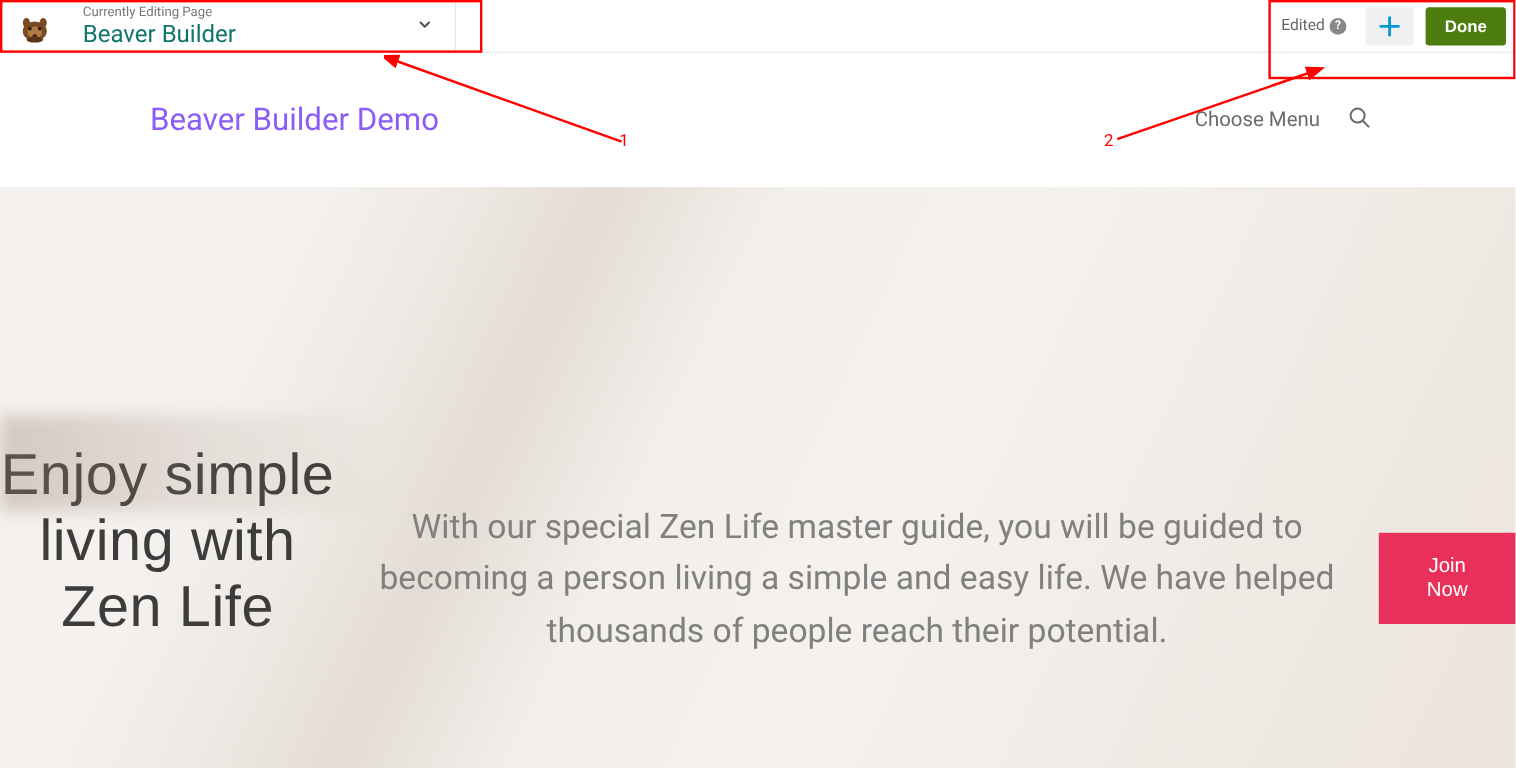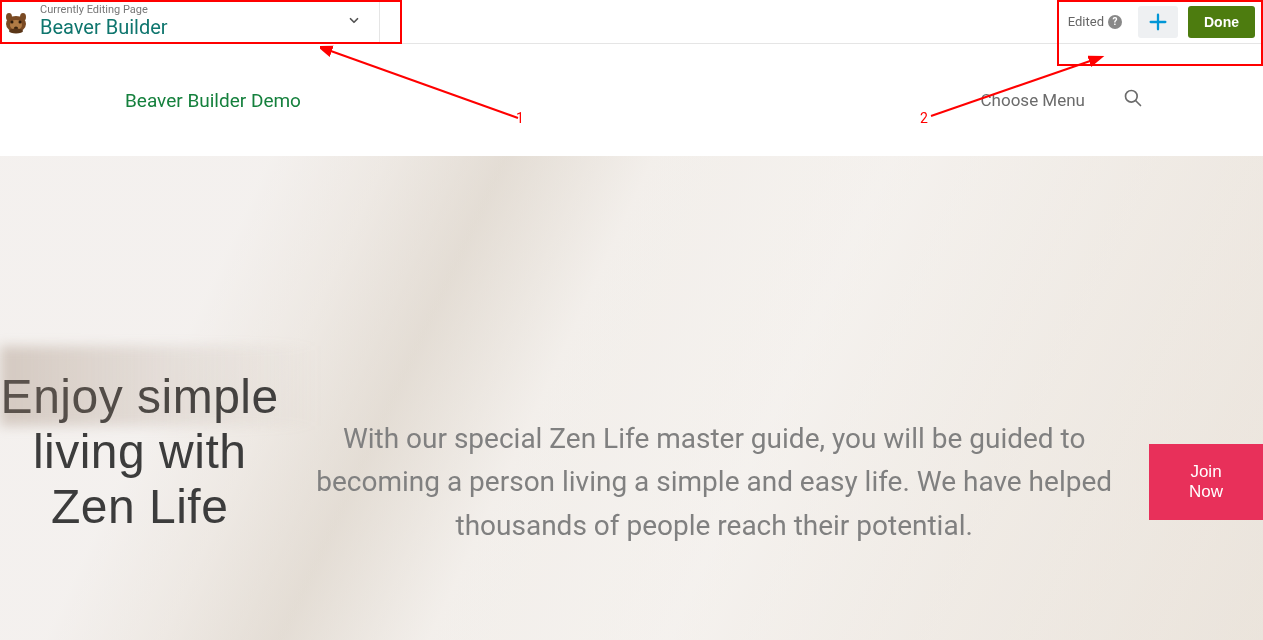--- a/index.html
+++ b/index.html
@@ -17,24 +17,24 @@
     height: 44px;
     width: 100%;
     border-bottom: 1px solid #e5e5e5;
     display: flex;
     align-items: stretch;
     justify-content: space-between;
     position: relative;
   }
   .toolbar-left {
     display: flex;
-    align-items: flex-start;
+    align-items: center;
     height: 100%;
-    padding: 4px 0;
-    gap: 8px;
+    padding: 4px 13px;
+    gap: 24px;
     min-width: 380px;
     position: relative;
   }
   .beaver-icon {
     width: 32px;
     height: 32px;
     flex-shrink: 0;
   }
   .editing-info {
     display: flex;
@@ -116,29 +116,29 @@
 
   
   .site-header {
     height: 112px;
     display: flex;
     align-items: center;
     justify-content: space-between;
     padding: 0 120px 0 125px;
   }
   .site-title {
-    font-size: 19px;
-    color: #15803d;
+    font-size: 26px;
+    color: #8b5cf6;
     font-weight: 400;
     text-align: right;
   }
   .nav-right {
     display: flex;
     align-items: center;
-    gap: 38px;
+    gap: 23px;
   }
   .choose-menu {
     font-size: 17px;
     color: #6b6b6b;
   }
   .search-icon {
     color: #6b6b6b;
   }
 
   

